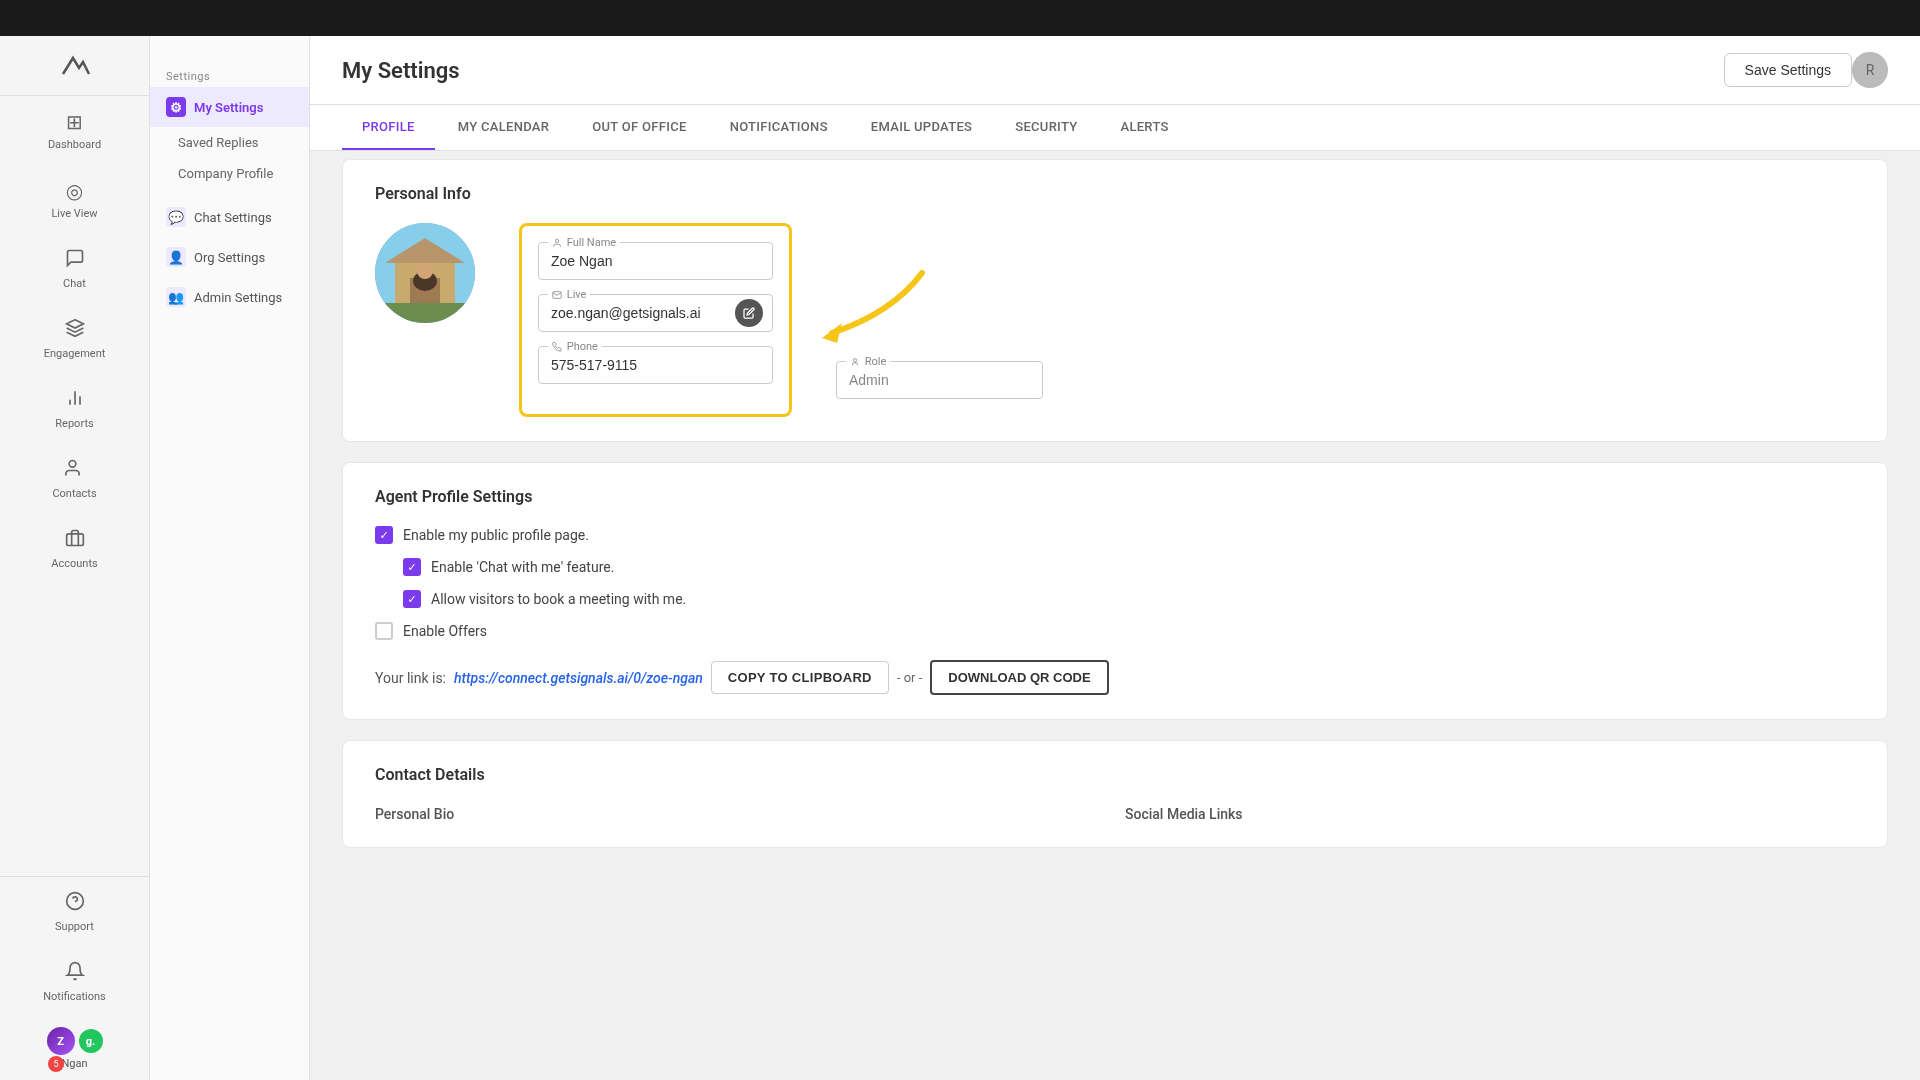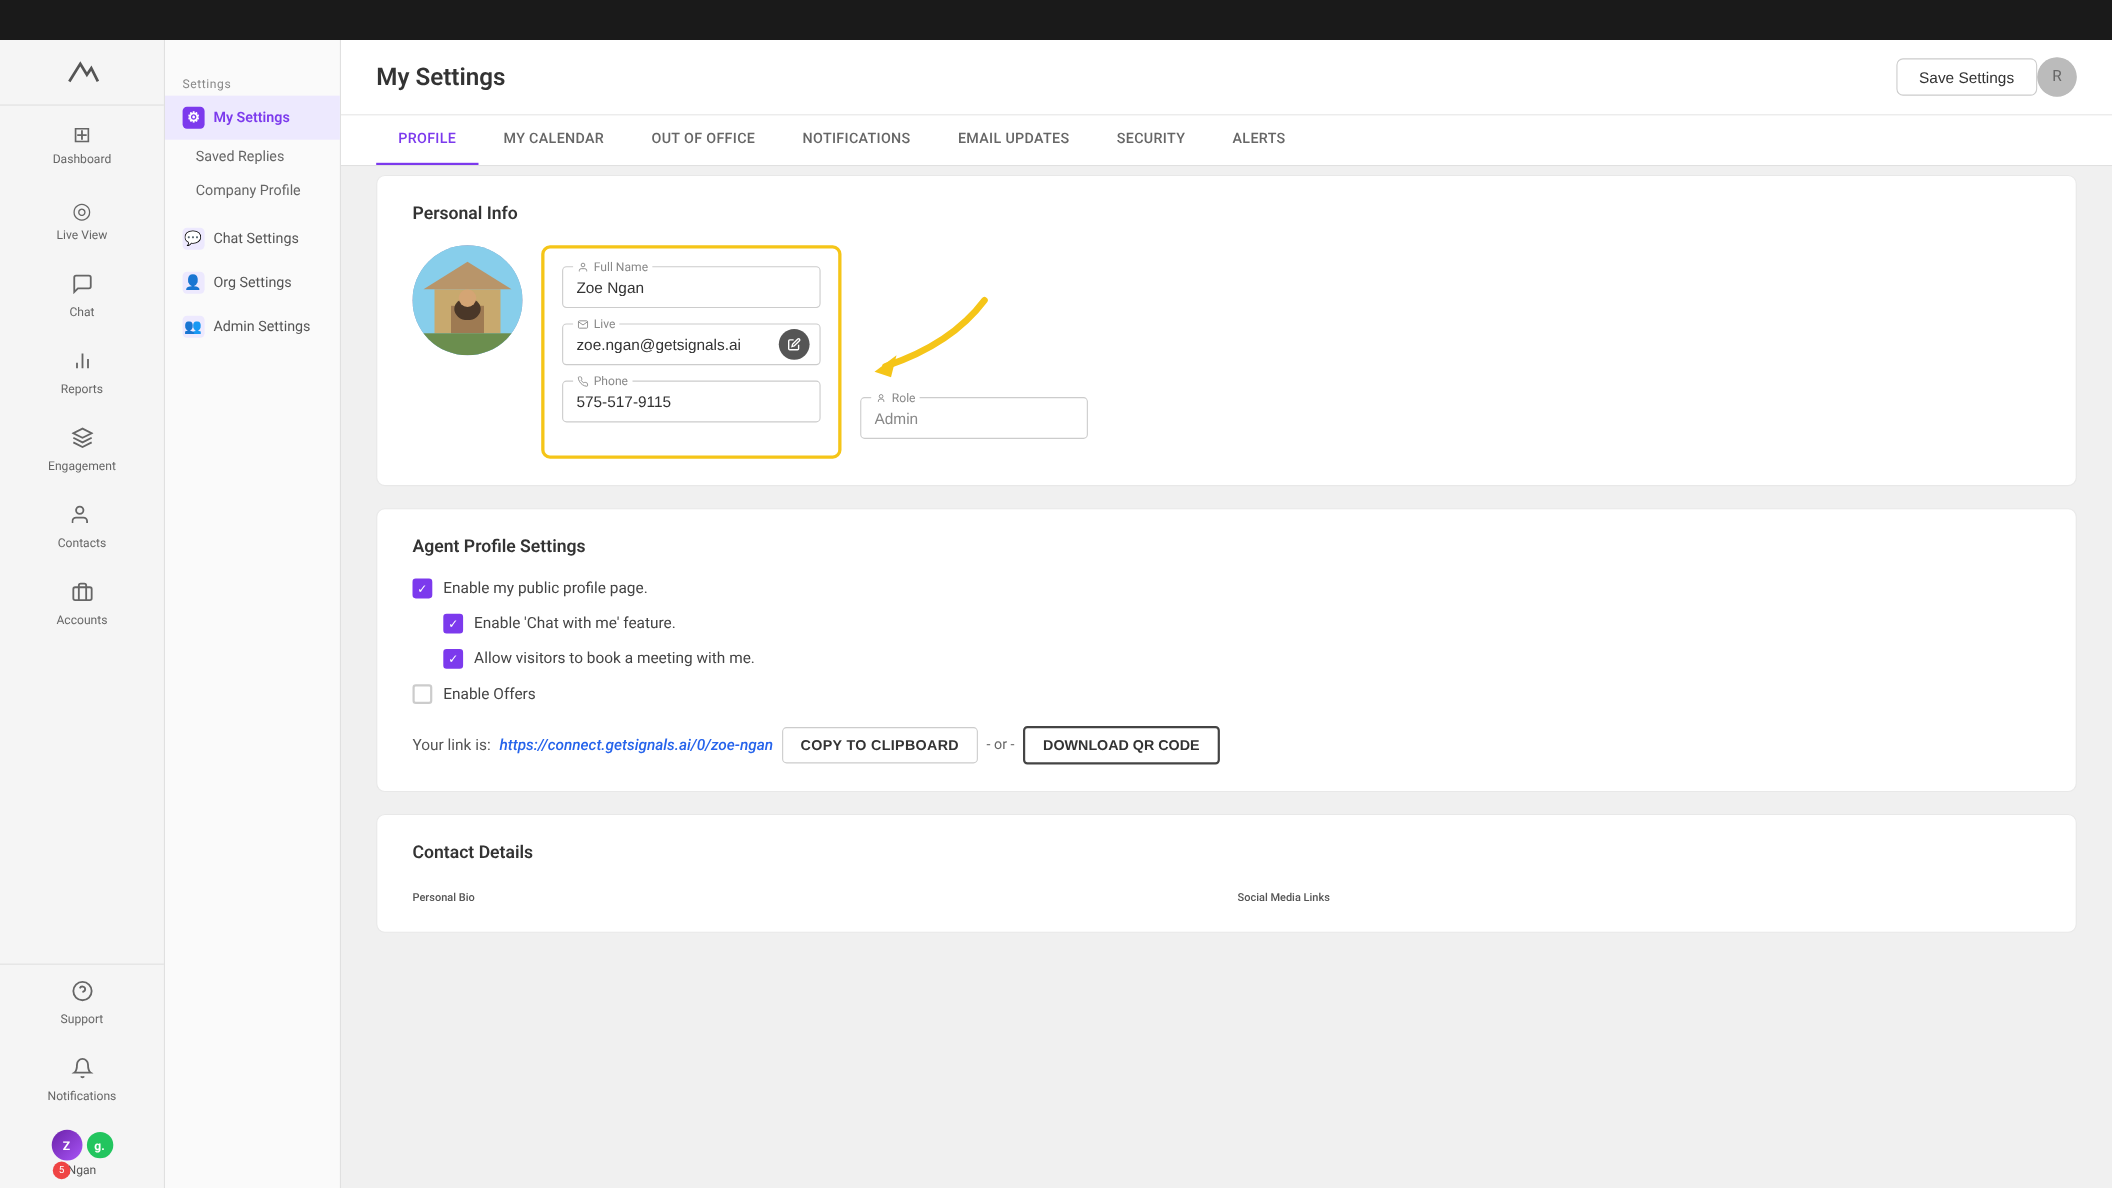--- a/index.html
+++ b/index.html
@@ -181,21 +181,21 @@
       font-size: 16px;
       font-weight: 600;
       color: #333;
       margin-bottom: 20px;
     }
 
     
     .personal-info-row {
       display: flex;
       align-items: flex-start;
-      gap: 17px;
+      gap: 44px;
     }
 
     .profile-avatar {
       width: 100px; height: 100px; border-radius: 50%;
       background: #8b9dc3;
       overflow: hidden;
       flex-shrink: 0;
       display: flex; align-items: center; justify-content: center;
     }
     .profile-avatar svg { width: 100px; height: 100px; }
@@ -305,21 +305,21 @@
       font-size: 13px;
       font-weight: 600;
       color: #333;
       cursor: pointer;
     }
 
     .contact-details-grid {
       display: grid; grid-template-columns: 1fr 1fr; gap: 20px;
     }
     .contact-col-title {
-      font-size: 10px; color: #555; font-weight: 500;
+      font-size: 14px; color: #555; font-weight: 500;
     }
   </style>
 </head>
 <body>
 
 <div class="top-bar"></div>
 
 <div class="icon-sidebar">
   <div class="logo">
     <svg width="32" height="32" viewBox="0 0 32 32">
@@ -335,40 +335,40 @@
     <span class="icon">◎</span>
     <span>Live View</span>
   </div>
   <div class="nav-item">
     <span class="icon">
       <svg width="20" height="20" viewBox="0 0 24 24" fill="none" stroke="currentColor" stroke-width="2">
         <path d="M21 15a2 2 0 0 1-2 2H7l-4 4V5a2 2 0 0 1 2-2h14a2 2 0 0 1 2 2z"></path>
       </svg>
     </span>
     <span>Chat</span>
+  </div>
+  <div class="nav-item">
+    <span class="icon">
+      <svg width="20" height="20" viewBox="0 0 24 24" fill="none" stroke="currentColor" stroke-width="2">
+        <path d="M12 2L2 7l10 5 10-5-10-5z"></path>
+          <path d="M2 17l10 5 10-5"></path>
+          <path d="M2 12l10 5 10-5"></path>
+      </svg>
+    </span>
+    <span>Engagement</span>
   </div>
   <div class="nav-item">
     <span class="icon">
       <svg width="20" height="20" viewBox="0 0 24 24" fill="none" stroke="currentColor" stroke-width="2">
         <line x1="18" y1="20" x2="18" y2="10"></line>
           <line x1="12" y1="20" x2="12" y2="4"></line>
           <line x1="6" y1="20" x2="6" y2="14"></line>
       </svg>
     </span>
     <span>Reports</span>
-  </div>
-  <div class="nav-item">
-    <span class="icon">
-      <svg width="20" height="20" viewBox="0 0 24 24" fill="none" stroke="currentColor" stroke-width="2">
-        <path d="M12 2L2 7l10 5 10-5-10-5z"></path>
-          <path d="M2 17l10 5 10-5"></path>
-          <path d="M2 12l10 5 10-5"></path>
-      </svg>
-    </span>
-    <span>Engagement</span>
   </div>
   <div class="nav-item">
     <span class="icon">
       <svg width="20" height="20" viewBox="0 0 24 24" fill="none" stroke="currentColor" stroke-width="2">
         <path d="M17 21v-2a4 4 0 0 0-4-4H5a4 4 0 0 0-4 4v2"></path>
           <circle cx="9" cy="7" r="4"></circle>
       </svg>
     </span>
     <span>Contacts</span>
   </div>

